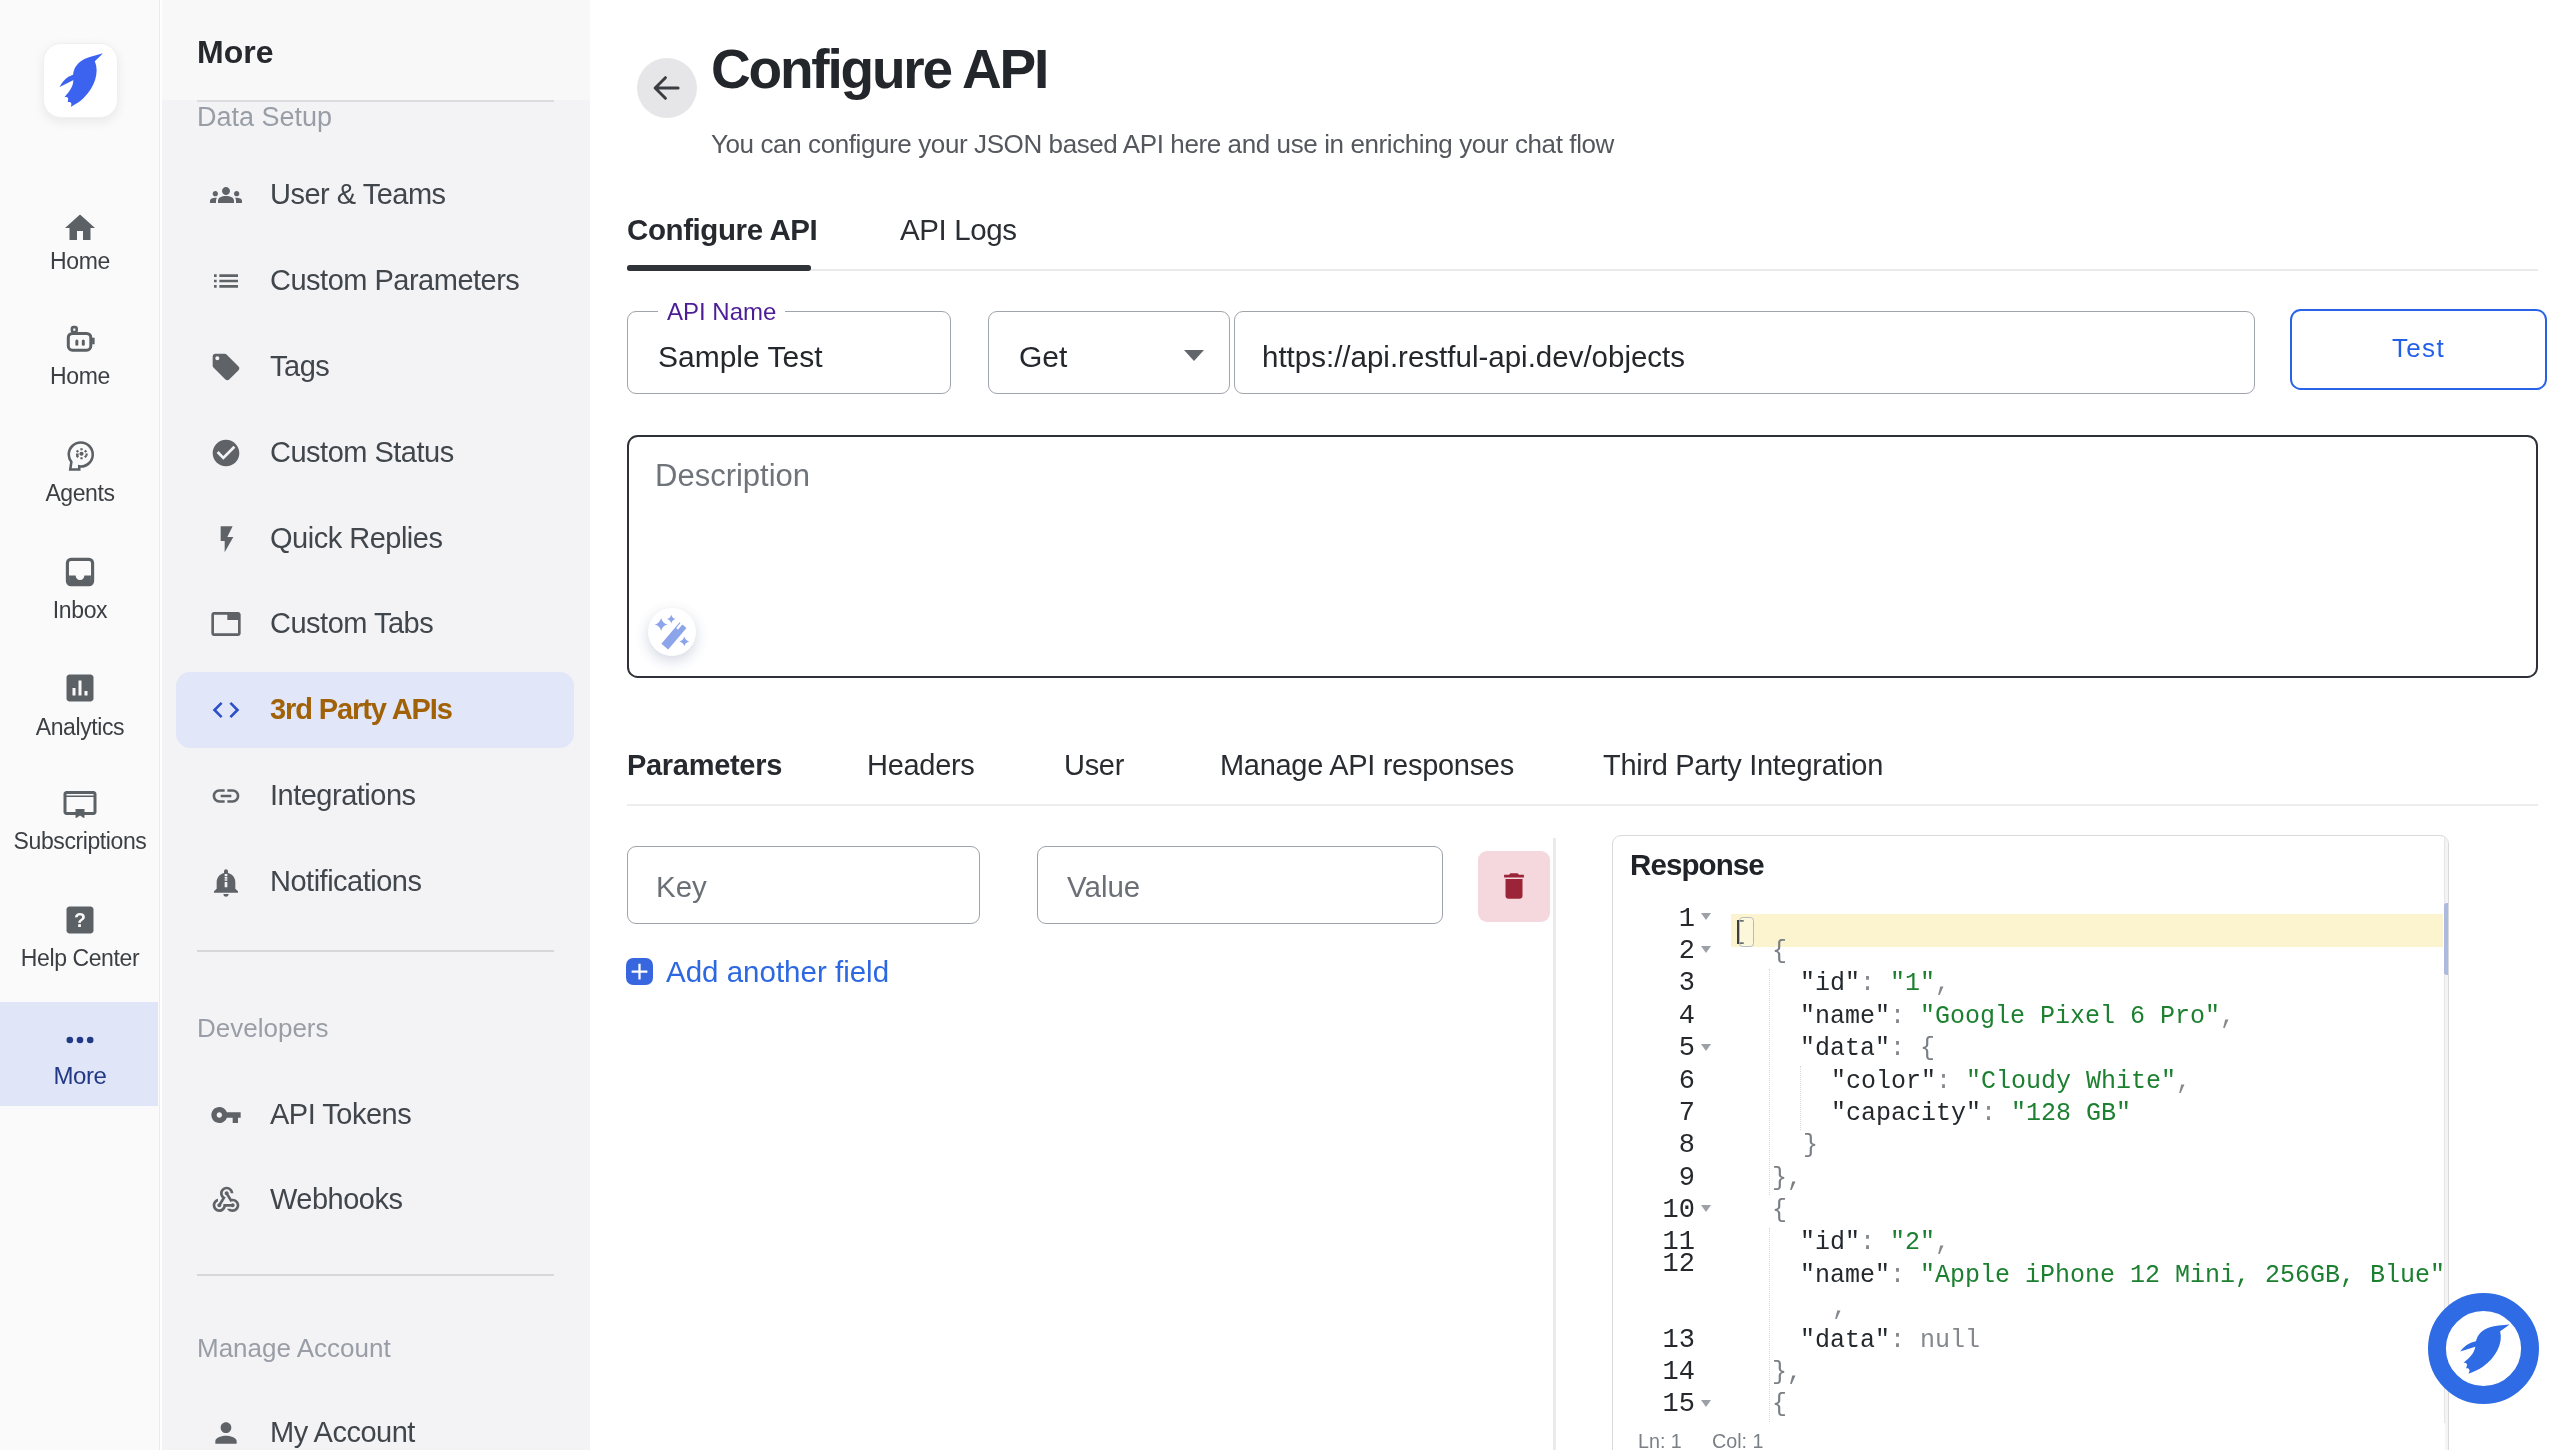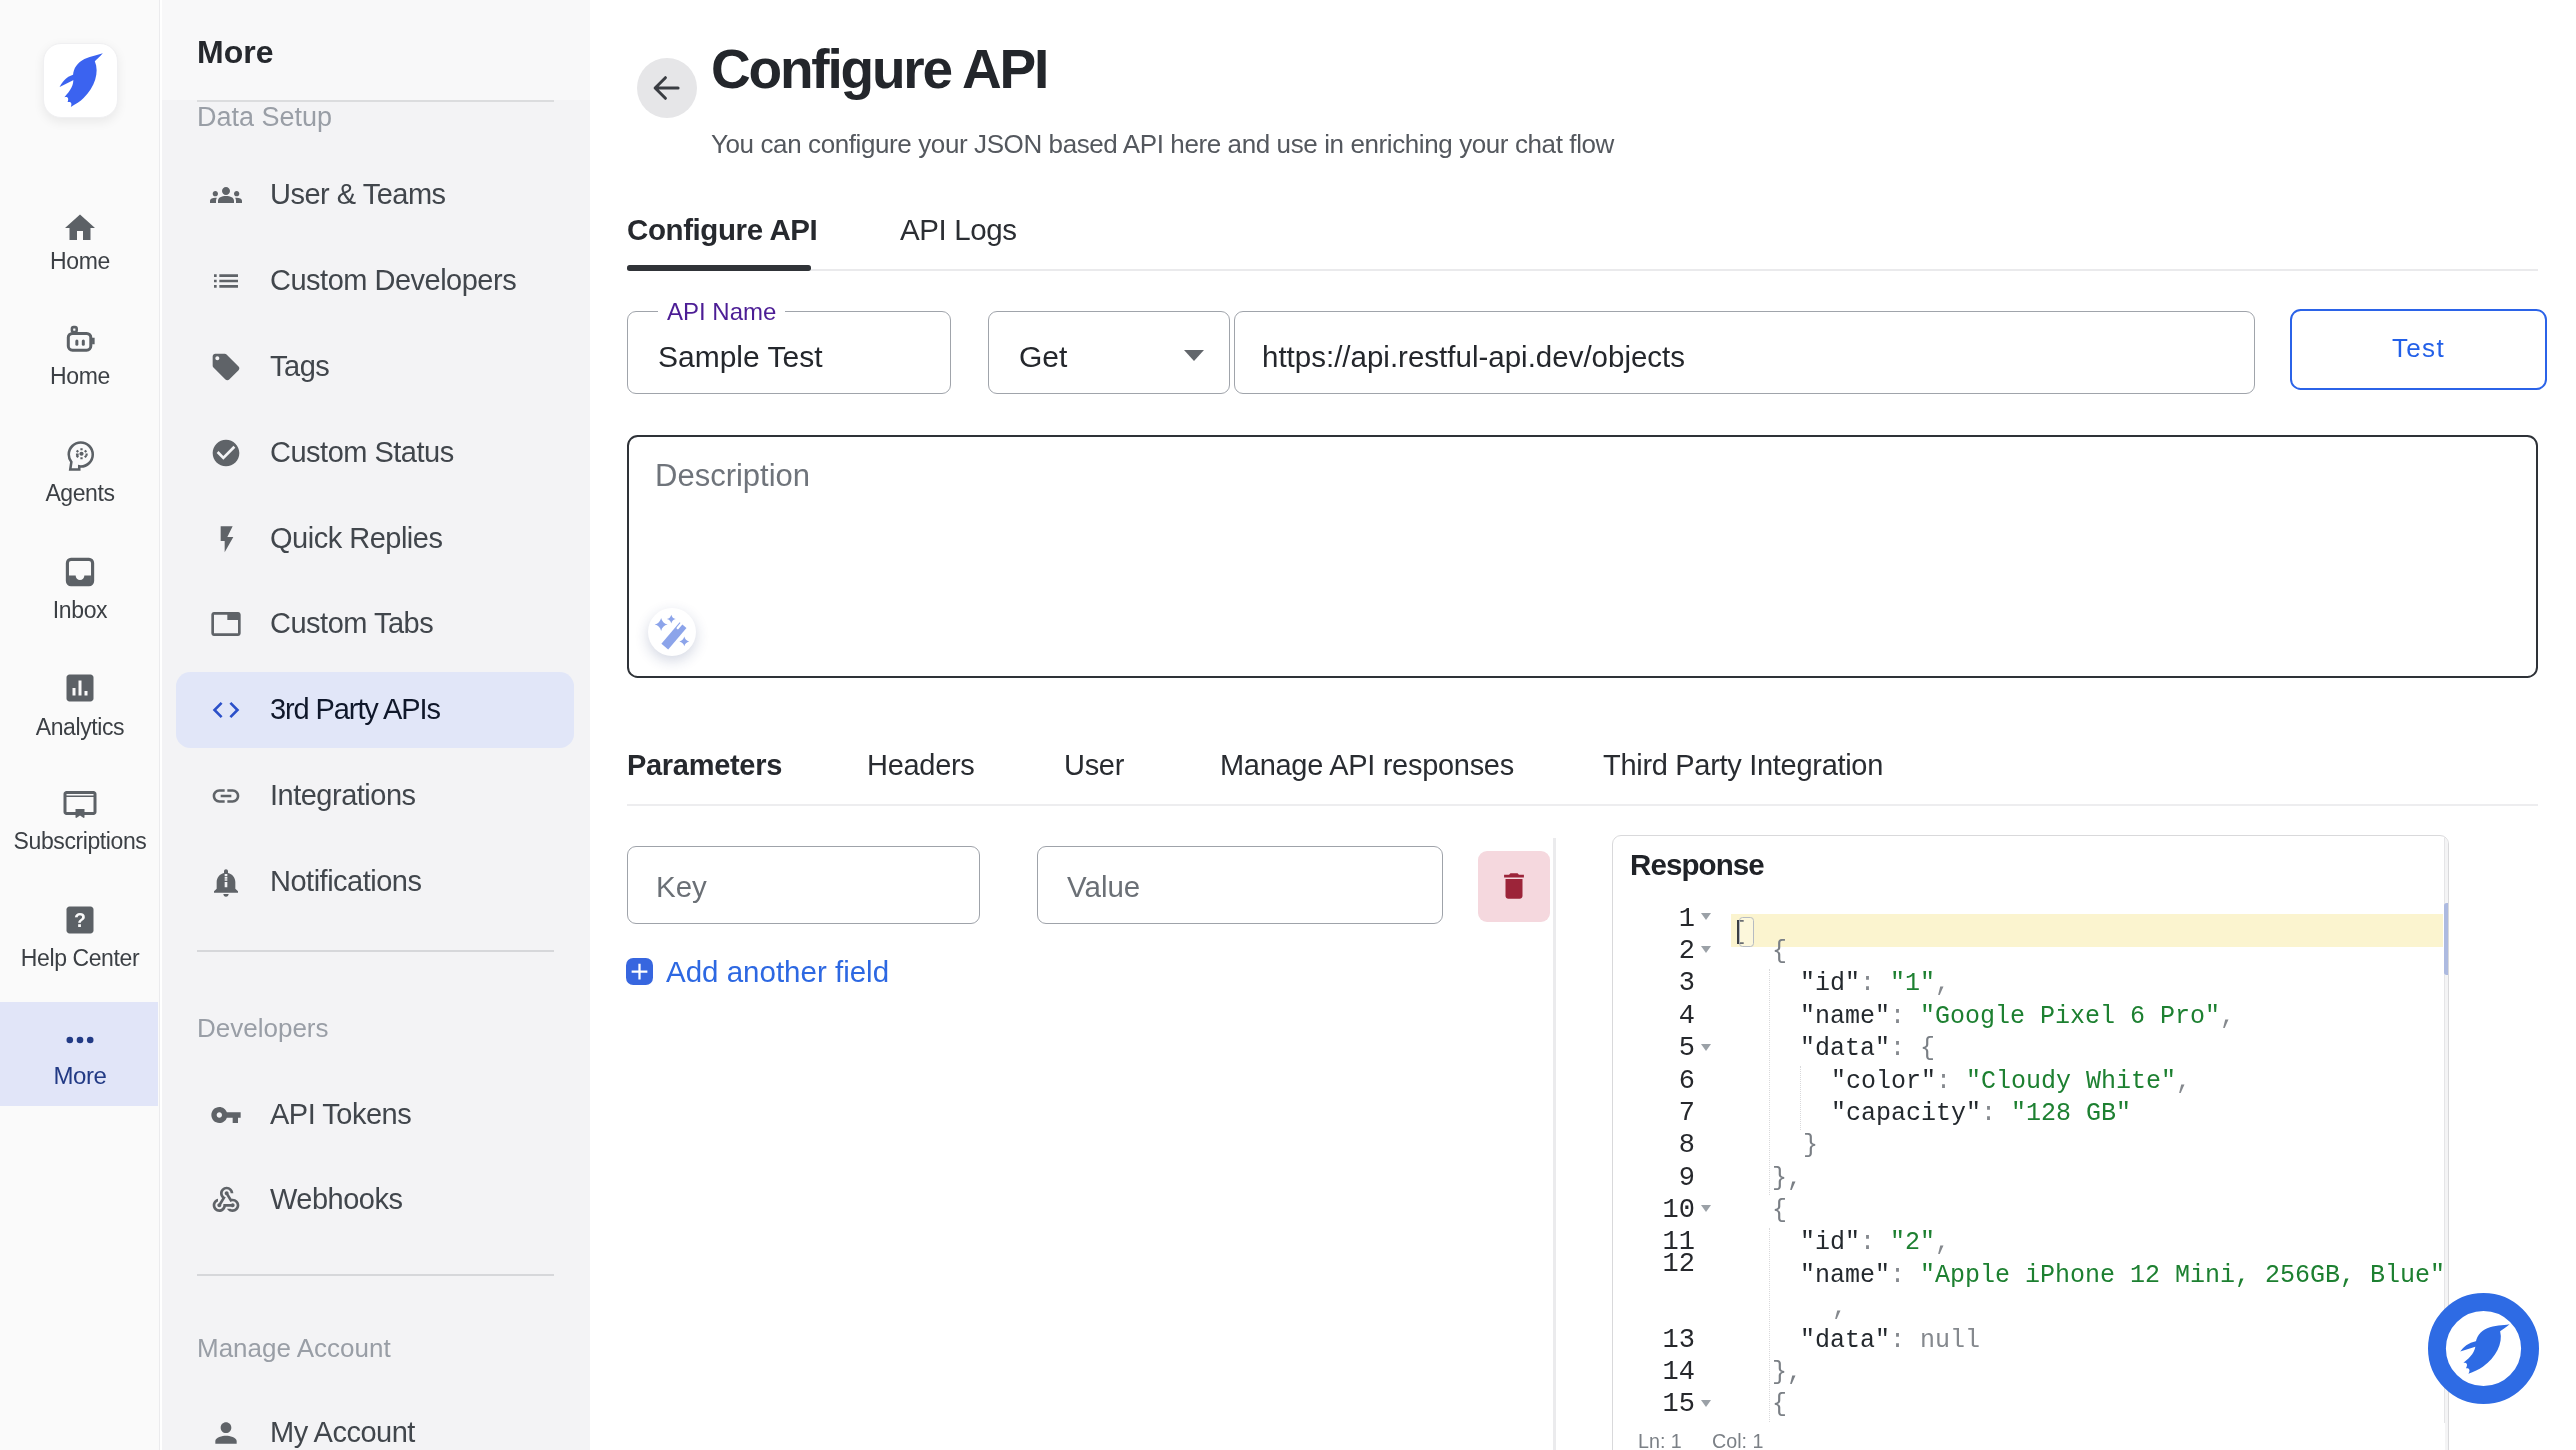--- a/index.html
+++ b/index.html
@@ -171,21 +171,21 @@
         </svg>
       </div>
     <div class="tx">User &amp; Teams</div>
   </div>
   <div class="sitem" style="top:263px">
     <div class="ic">
         <svg viewBox="0 0 24 24">
           <path fill="#5f6368" d="M3 13h2v-2H3v2zm0 4h2v-2H3v2zm0-8h2V7H3v2zm4 4h14v-2H7v2zm0 4h14v-2H7v2zM7 7v2h14V7H7z"></path>
         </svg>
       </div>
-    <div class="tx">Custom Developers</div>
+    <div class="tx">Custom Parameters</div>
   </div>
   <div class="sitem" style="top:349px">
     <div class="ic">
         <svg viewBox="0 0 24 24">
           <path fill="#5f6368" d="M21.41 11.58l-9-9C12.05 2.22 11.55 2 11 2H4c-1.1 0-2 .9-2 2v7c0 .55.22 1.05.59 1.42l9 9c.36.36.86.58 1.41.58.55 0 1.05-.22 1.41-.59l7-7c.37-.36.59-.86.59-1.41 0-.55-.23-1.06-.59-1.42zM5.5 7C4.67 7 4 6.33 4 5.5S4.67 4 5.5 4 7 4.67 7 5.5 6.33 7 5.5 7z"></path>
         </svg>
       </div>
     <div class="tx">Tags</div>
   </div>
   <div class="sitem" style="top:435px">
@@ -211,21 +211,21 @@
         </svg>
       </div>
     <div class="tx">Custom Tabs</div>
   </div>
   <div class="sitem" style="top:692px">
     <div class="ic">
         <svg viewBox="0 0 24 24">
           <path fill="#2b50c9" d="M9.4 16.6L4.8 12l4.6-4.6L8 6l-6 6 6 6 1.4-1.4zm5.2 0l4.6-4.6-4.6-4.6L16 6l6 6-6 6-1.4-1.4z"></path>
         </svg>
       </div>
-    <div class="tx" style="color:#0f172a;font-weight:400;letter-spacing:-1.1px">3rd Party APIs</div>
+    <div class="tx" style="color:#a16207;font-weight:700;letter-spacing:-1.1px">3rd Party APIs</div>
   </div>
   <div class="sitem" style="top:778px">
     <div class="ic">
         <svg viewBox="0 0 24 24">
           <path fill="#5f6368" d="M3.9 12c0-1.71 1.39-3.1 3.1-3.1h4V7H7c-2.76 0-5 2.24-5 5s2.24 5 5 5h4v-1.9H7c-1.71 0-3.1-1.39-3.1-3.1zM8 13h8v-2H8v2zm9-6h-4v1.9h4c1.71 0 3.1 1.39 3.1 3.1s-1.39 3.1-3.1 3.1h-4V17h4c2.76 0 5-2.24 5-5s-2.24-5-5-5z"></path>
         </svg>
       </div>
     <div class="tx">Integrations</div>
   </div>
   <div class="sitem" style="top:864px">

